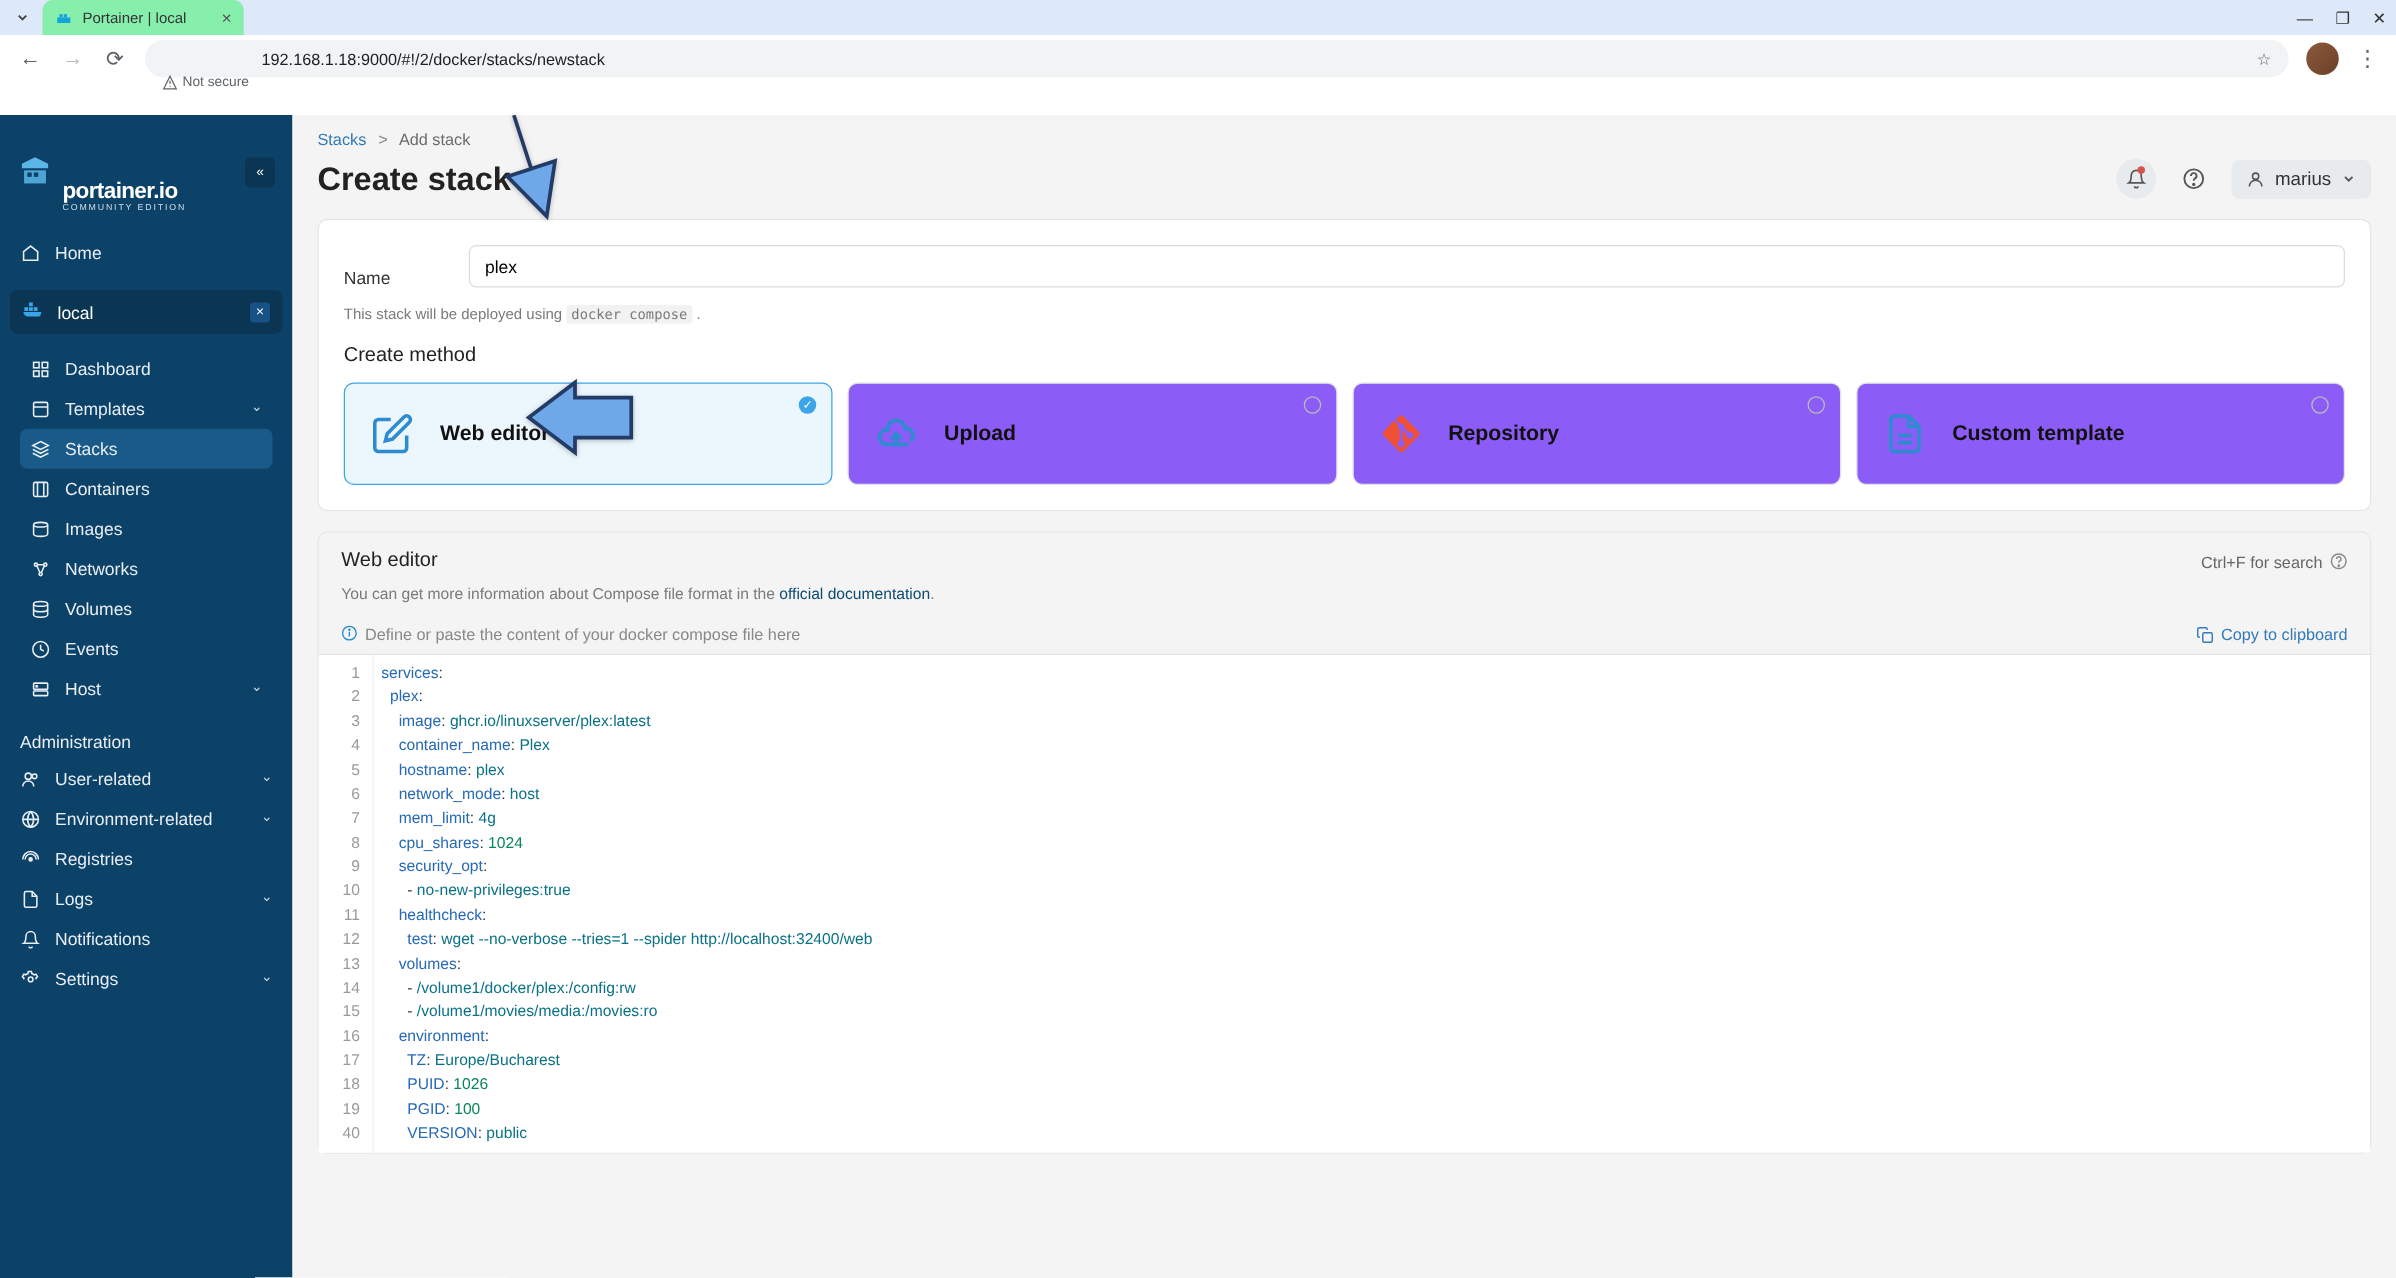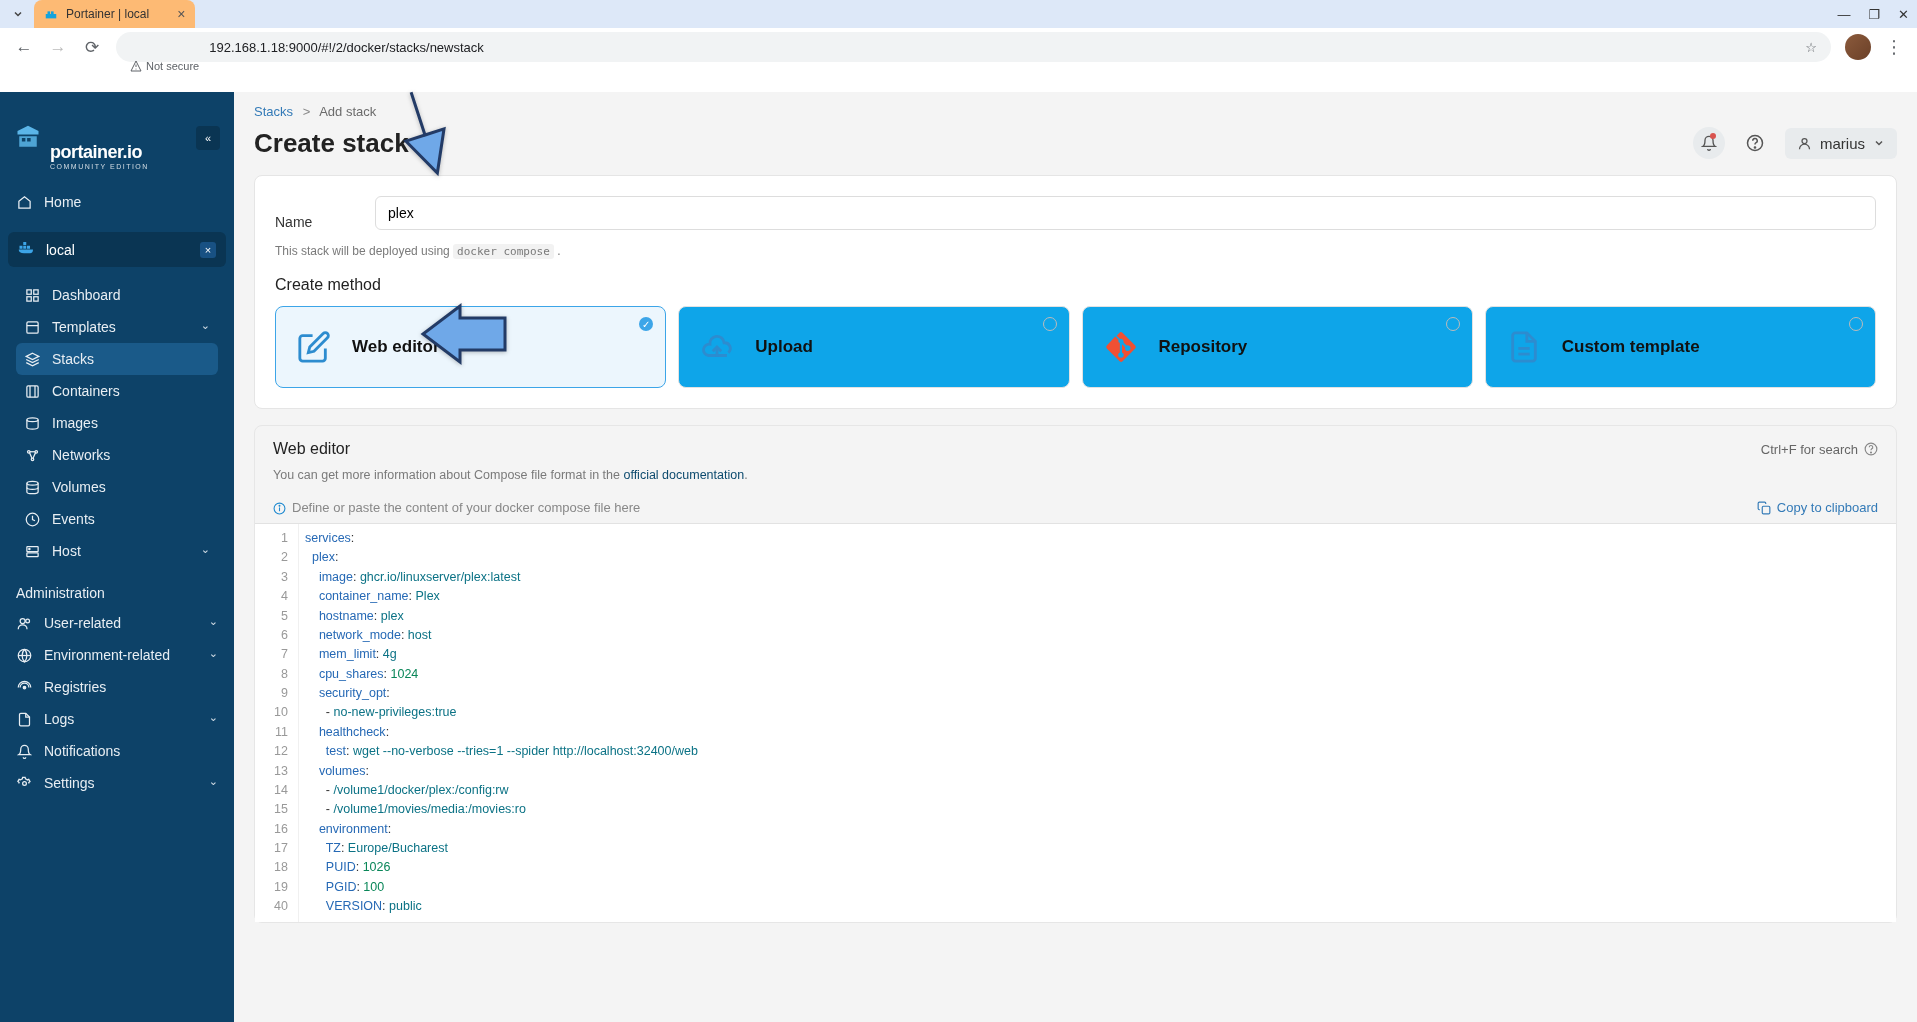--- a/index.html
+++ b/index.html
@@ -2,21 +2,21 @@
 <html><head>
 <meta charset="utf-8">
 <style>
 * { margin: 0; padding: 0; box-sizing: border-box; font-family: 'Segoe UI', Arial, sans-serif; }
 body { background: #fff; overflow: hidden; width: 1917px; height: 1022px; }
 
 
 .browser-top { background: #dde8f8; height: 28px; display: flex; align-items: center; padding: 0 8px; }
 .tab-bar { display: flex; align-items: center; gap: 6px; }
 .tab-prev { width: 20px; height: 20px; display: flex; align-items: center; justify-content: center; color: #444; }
-.tab { background: #fdba74; border-radius: 8px 8px 0 0; height: 28px; display: flex; align-items: center; padding: 0 10px; gap: 8px; min-width: 140px; }
+.tab { background: #86efac; border-radius: 8px 8px 0 0; height: 28px; display: flex; align-items: center; padding: 0 10px; gap: 8px; min-width: 140px; }
 .tab-favicon { width: 14px; height: 14px; }
 .tab-title { font-size: 12px; color: #333; }
 .tab-close { color: #555; font-size: 14px; cursor: pointer; margin-left: 20px; }
 .window-controls { margin-left: auto; display: flex; gap: 18px; color: #333; }
 .window-controls span { font-size: 13px; cursor: pointer; }
 
 .browser-addr { background: #fff; height: 38px; display: flex; align-items: center; padding: 0 14px; gap: 14px; }
 .nav-btn { color: #5f6368; font-size: 17px; cursor: pointer; width: 20px; text-align: center; }
 .nav-btn.disabled { color: #bbb; }
 .addr-bar { flex: 1; background: #f1f3f4; border-radius: 18px; height: 30px; display: flex; align-items: center; padding: 0 14px; gap: 10px; font-size: 13px; color: #5f6368; }
@@ -64,36 +64,36 @@
 .panel { background: #fff; border-radius: 8px; margin: 0 20px 16px; border: 1px solid #e5e5e5; }
 .panel-inner { padding: 20px; }
 .form-row { display: flex; align-items: flex-end; margin-bottom: 14px; }
 .form-label { width: 100px; font-size: 14px; color: #333; }
 .form-input { flex: 1; border: 1px solid #ddd; border-radius: 6px; padding: 8px 12px; font-size: 14px; }
 .help-text { font-size: 12px; color: #7a7a7a; }
 .code-snip { font-family: 'Consolas', monospace; background: #f2f2f2; padding: 1px 4px; border-radius: 3px; font-size: 11px; }
 
 .section-title { font-size: 16px; color: #222; margin: 18px 0 12px; font-weight: 500; }
 .methods { display: flex; gap: 12px; }
-.method-card { flex: 1; border: 1px solid #e2e2e2; border-radius: 8px; padding: 20px 18px; display: flex; align-items: center; gap: 18px; cursor: pointer; background: #0ea5e9; position: relative; }
+.method-card { flex: 1; border: 1px solid #e2e2e2; border-radius: 8px; padding: 20px 18px; display: flex; align-items: center; gap: 18px; cursor: pointer; background: #8b5cf6; position: relative; }
 .method-card.selected { border: 1.8px solid #3ca5e8; background: #ecf6fd; }
 .method-icon { width: 40px; height: 40px; display: flex; align-items: center; justify-content: center; }
 .method-label { font-size: 17px; font-weight: 700; color: #111; }
 .method-radio { position: absolute; top: 10px; right: 12px; width: 14px; height: 14px; border: 1.5px solid #bbb; border-radius: 50%; }
 .method-card.selected .method-radio { border: none; background: #3ca5e8; display: flex; align-items: center; justify-content: center; }
 .method-card.selected .method-radio::after { content: '✓'; color: #fff; font-size: 10px; }
 
 .editor-panel { background: #f4f4f4; border-radius: 8px; margin: 14px 20px 0; border: 1px solid #e6e6e6; padding: 14px 18px 0; }
 .editor-head { display: flex; align-items: center; }
 .editor-title { font-size: 16px; font-weight: 500; color: #222; }
 .editor-shortcut { margin-left: auto; font-size: 13px; color: #666; display: flex; align-items: center; gap: 6px; }
 .editor-desc { font-size: 12.5px; color: #7a7a7a; margin: 10px 0 14px; }
 .editor-desc a { color: #0c4a6e; text-decoration: none; }
 .editor-toolbar { display: flex; align-items: center; padding: 4px 0 8px; font-size: 13px; }
-.editor-tip { color: #888; display: flex; align-items: flex-end; gap: 6px; }
+.editor-tip { color: #888; display: flex; align-items: flex-start; gap: 6px; }
 .editor-copy { margin-left: auto; color: #337ab7; cursor: pointer; display: flex; align-items: center; gap: 6px; }
 .code-edit { background: #fff; border-top: 1px solid #e2e2e2; margin: 0 -18px; display: flex; font-family: 'Consolas','Courier New', monospace; font-size: 12.5px; }
 .gutter { background: #fff; color: #999; text-align: right; padding: 5px 10px 5px 6px; width: 44px; user-select: none; line-height: 1.55; border-right: 1px solid #f0f0f0; }
 .code-lines { padding: 5px 6px; line-height: 1.55; white-space: pre; }
 .tk-key { color: #2669b5; }
 .tk-str2 { color: #0b7285; }
 .tk-num { color: #098658; }
 .tk-punct { color: #333; }
 
 

